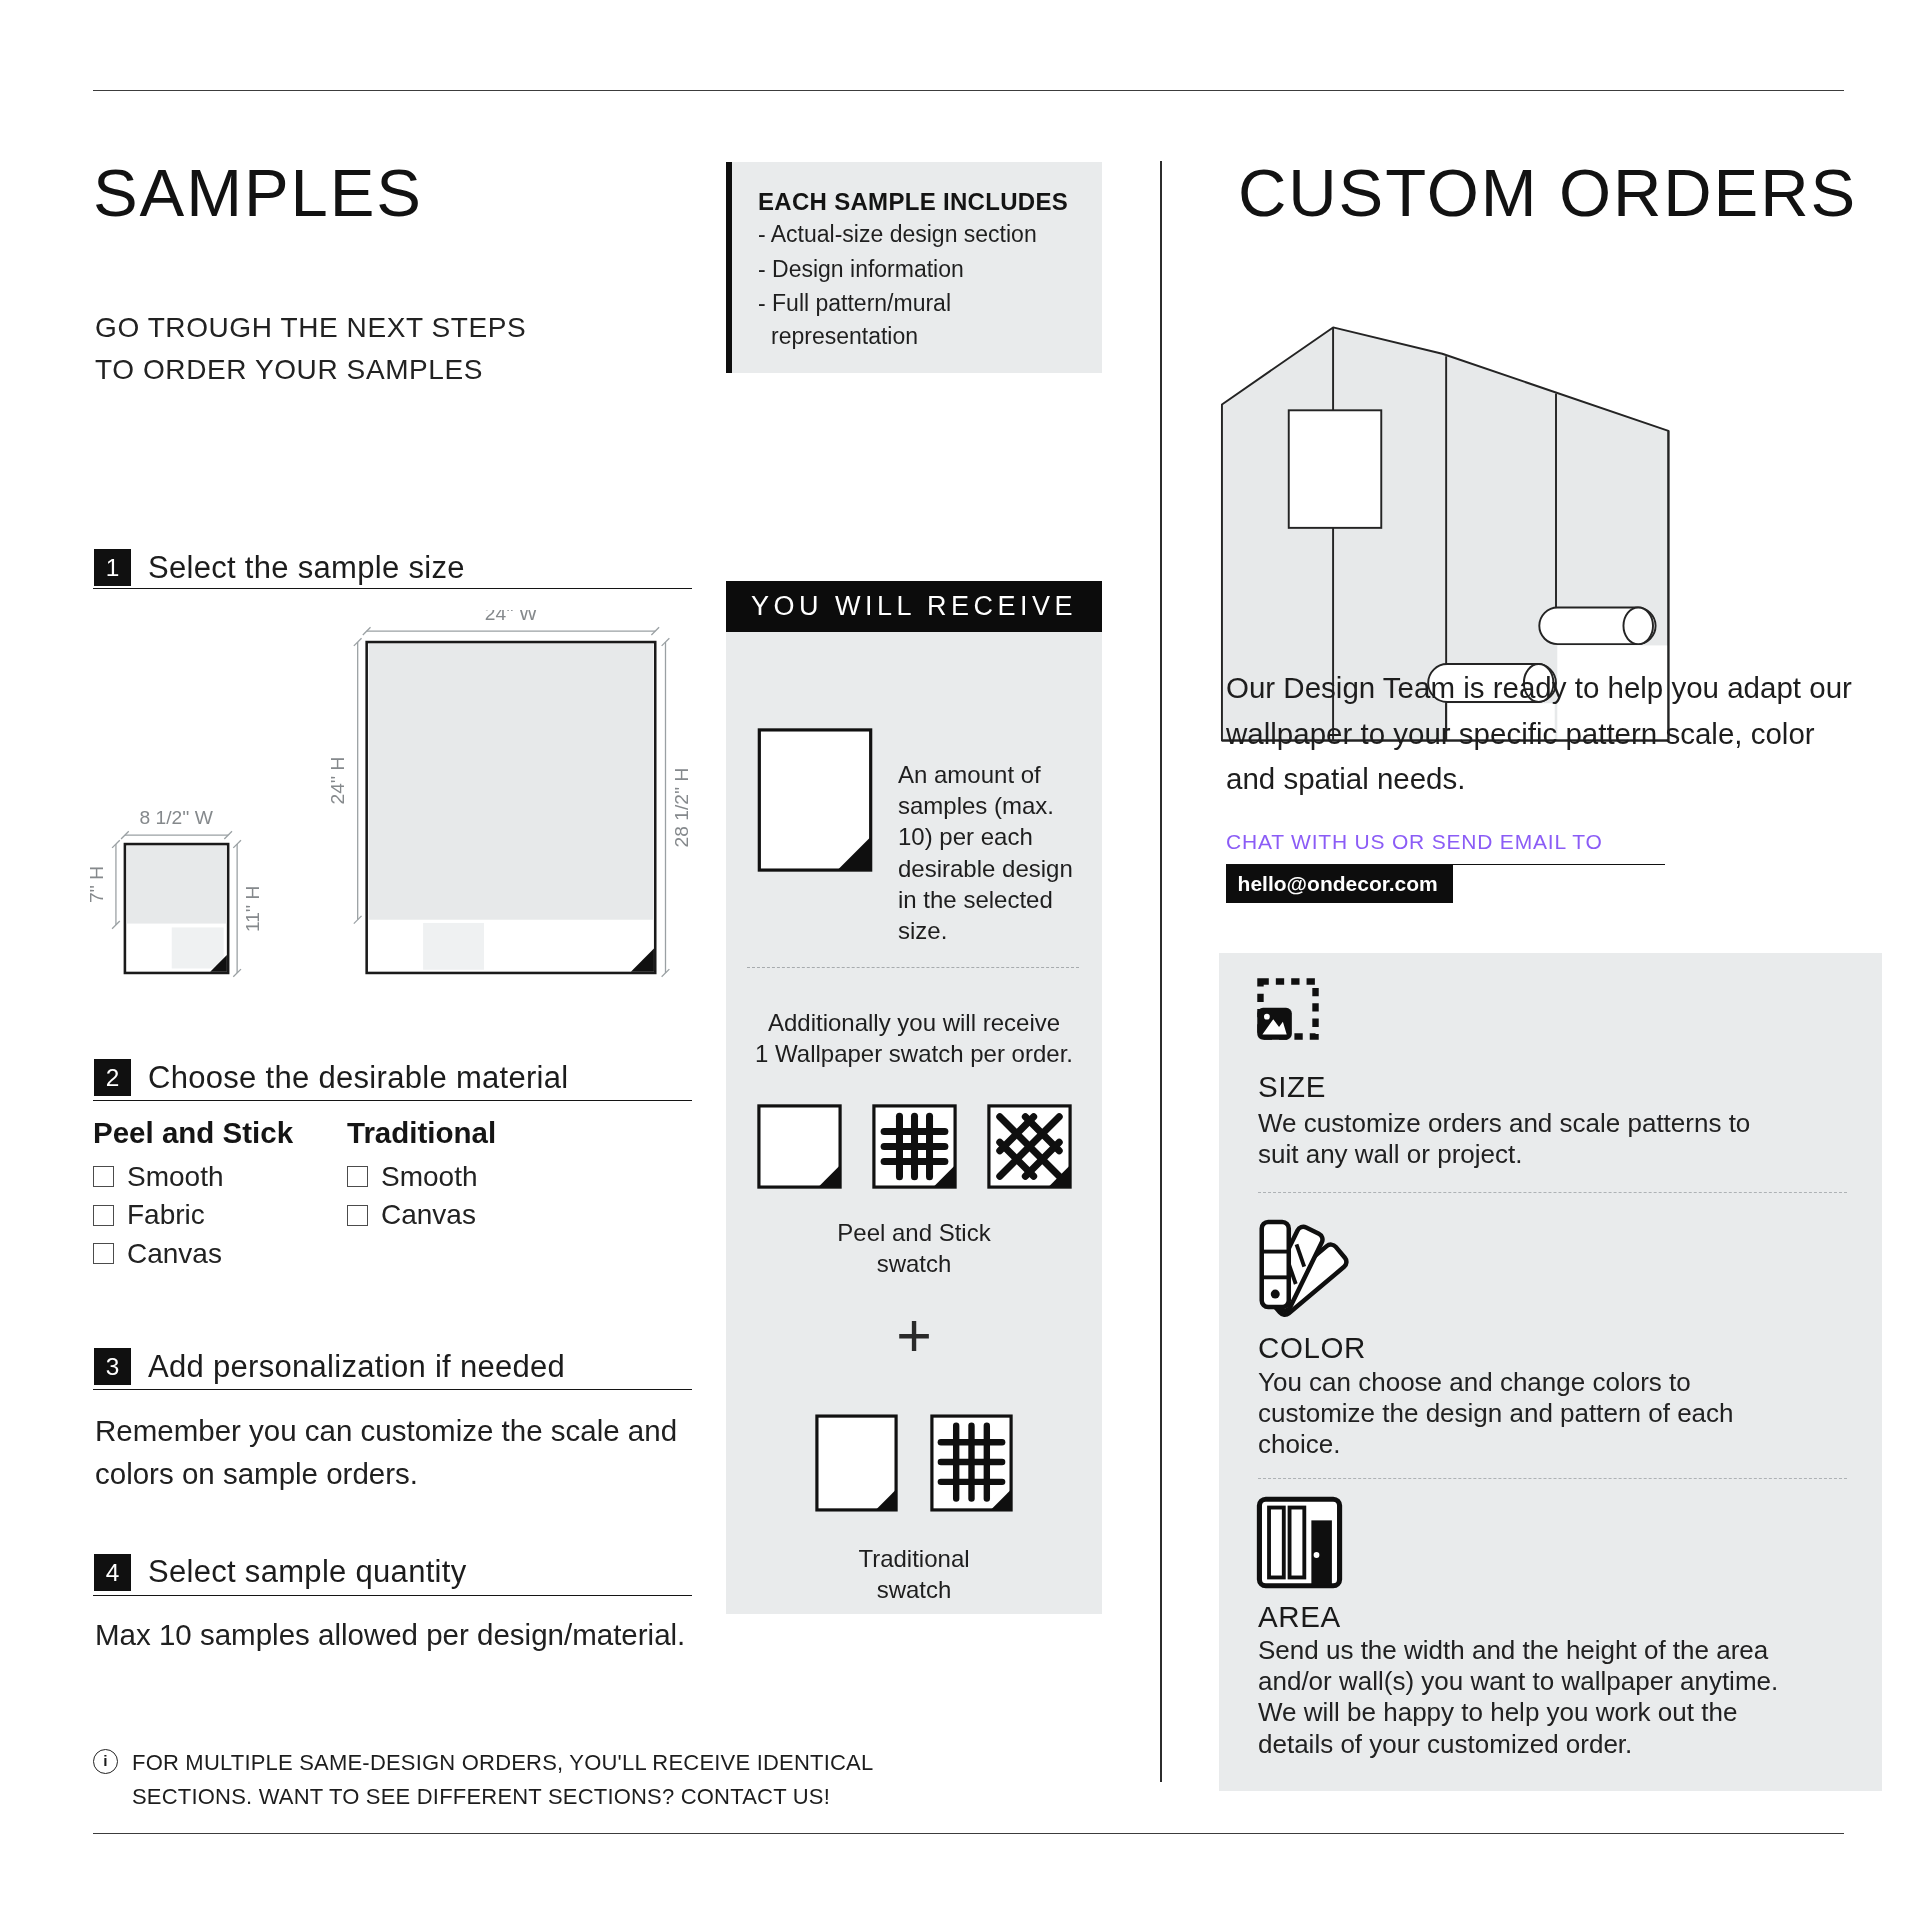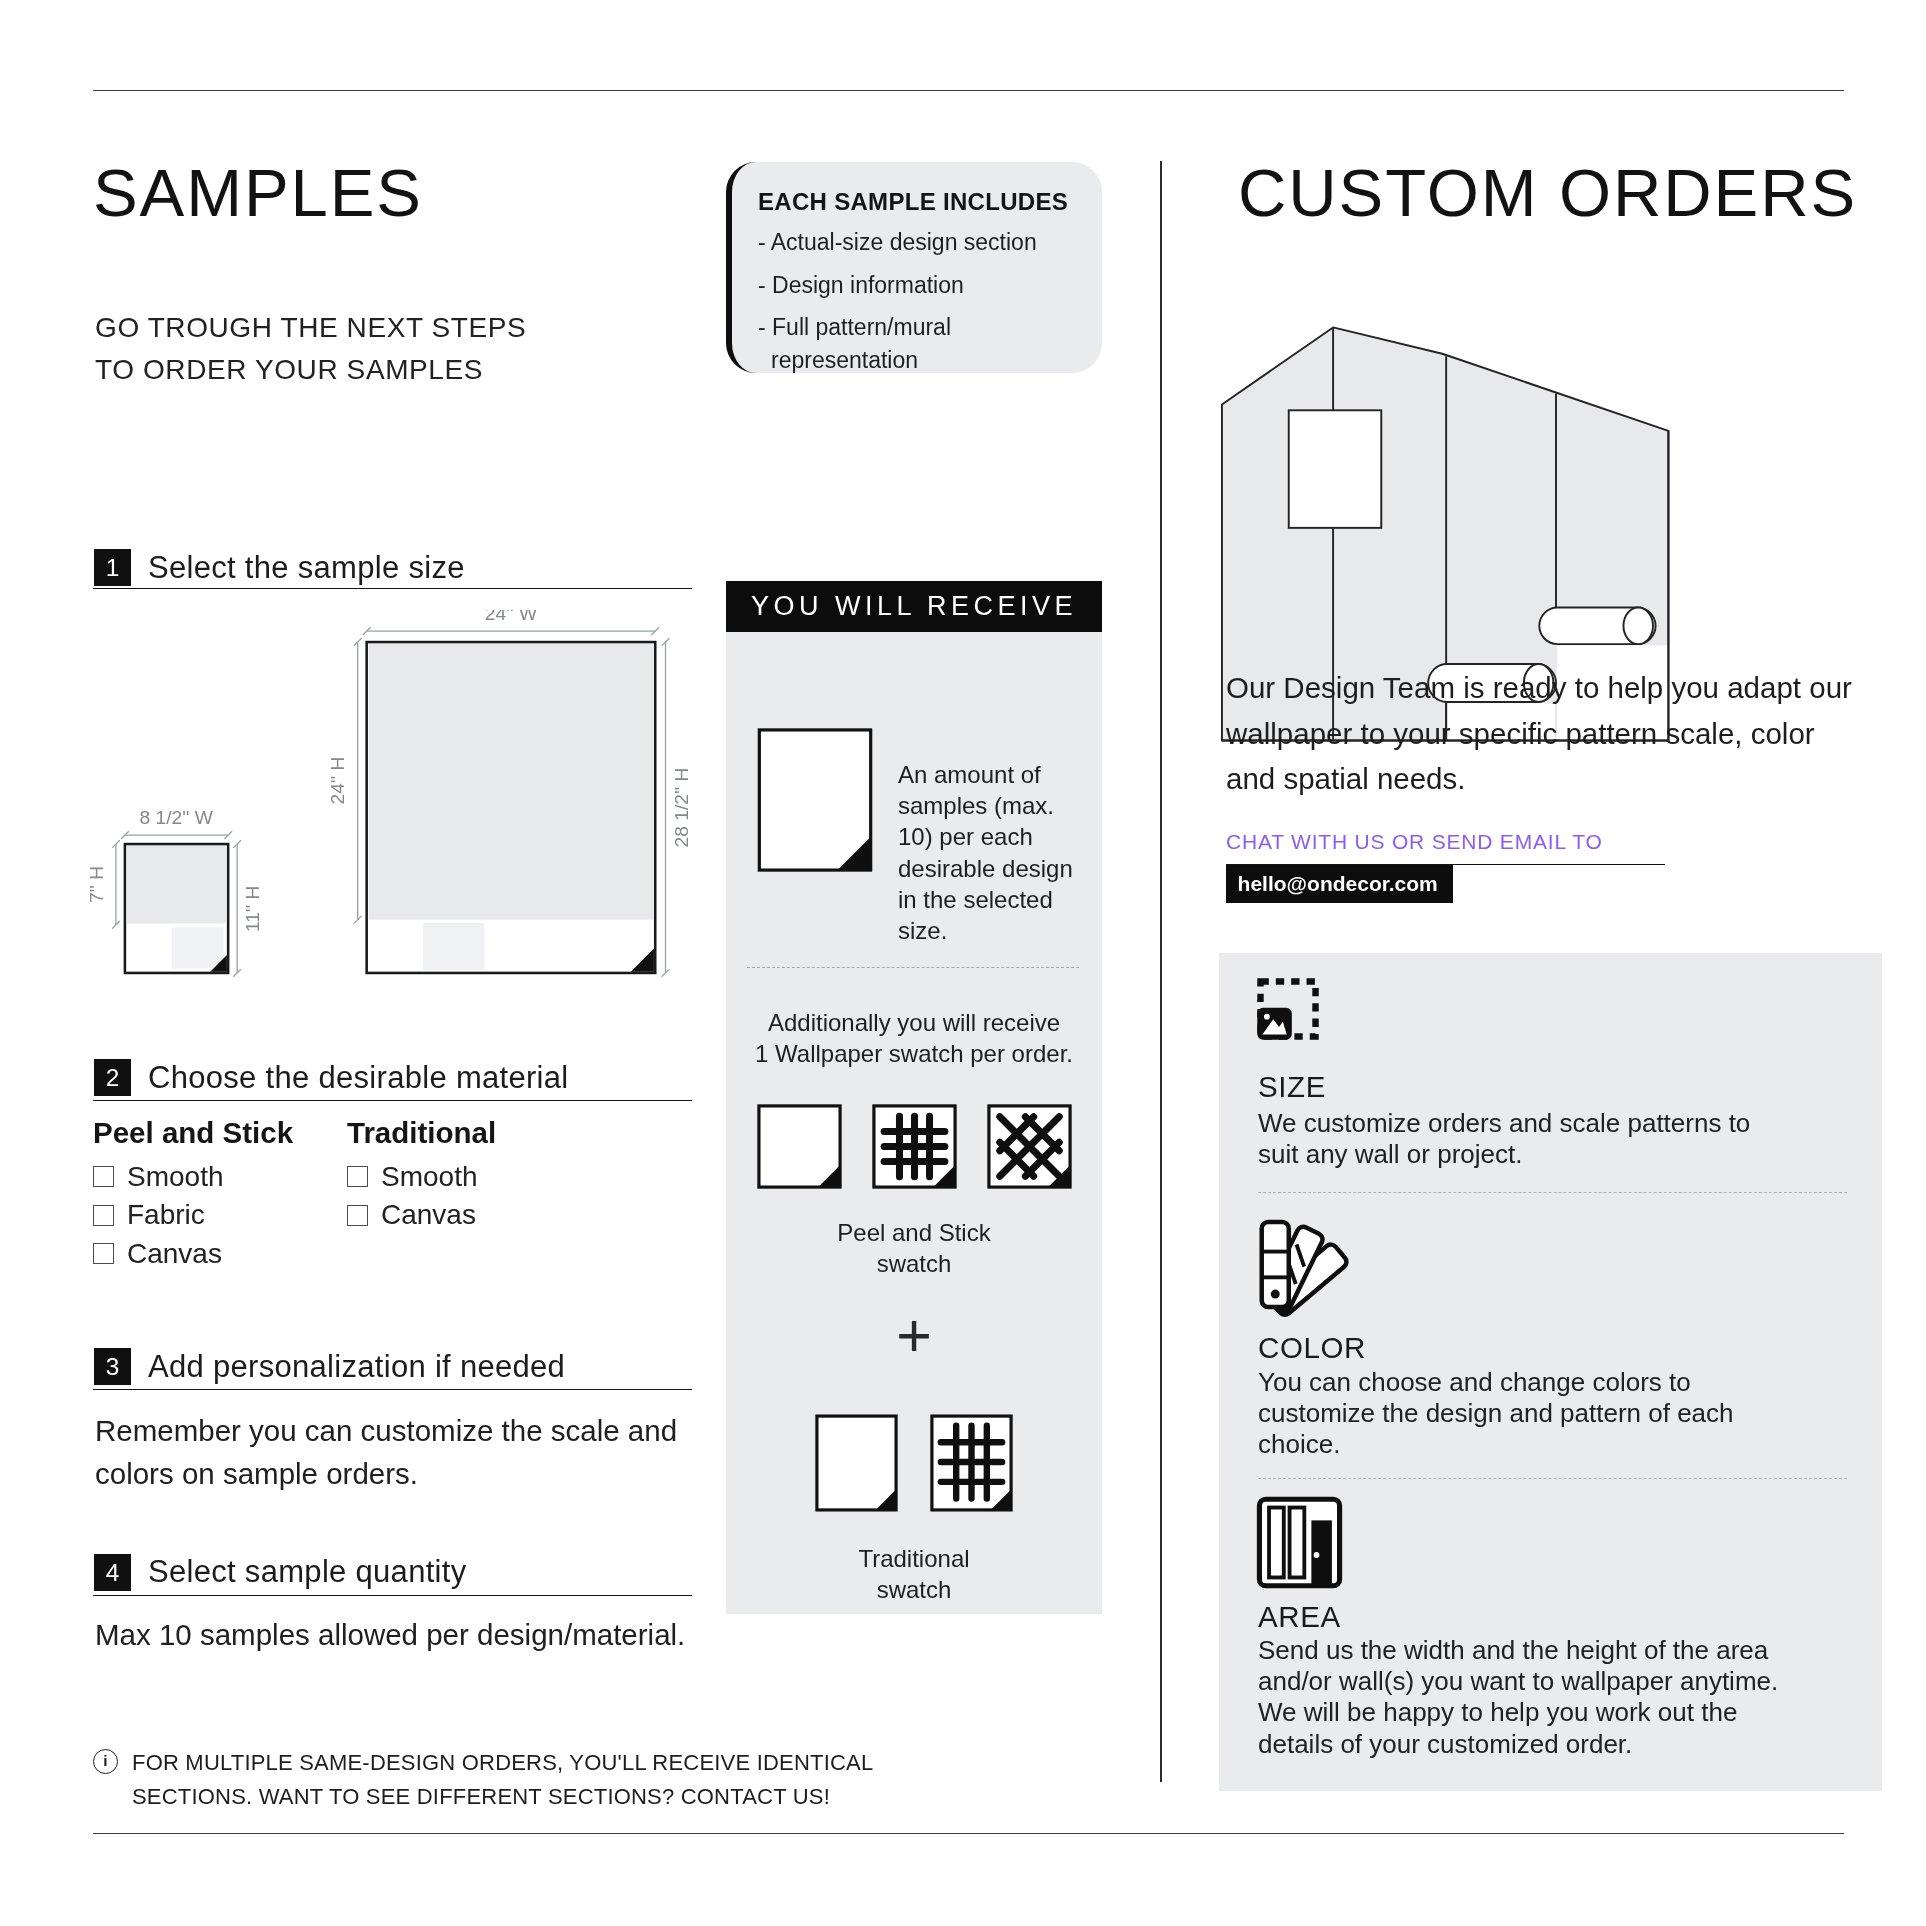--- a/index.html
+++ b/index.html
@@ -8,23 +8,23 @@
   .abs{position:absolute;}
   .rule{position:absolute;left:93px;width:1751px;border-top:1.9px solid #3c3c3c;}
   .vdivider{position:absolute;left:1160px;top:161px;width:1.9px;height:1621px;background:#2c2c2c;}
 
   
   .big-title{font-size:67px;letter-spacing:1.9px;color:#121212;white-space:nowrap;}
   .subtitle{font-size:28px;line-height:1.5;letter-spacing:0.6px;color:#222;}
 
   
   .includes-box{left:726px;top:162px;width:376px;height:211px;background:#e9ebec;
-                border-left:6.4px solid #0e0e0e;box-sizing:border-box;padding:26px 19px 0 26px;border-radius:30px;}
+                border-left:6.4px solid #0e0e0e;box-sizing:border-box;padding:26px 19px 0 26px;}
   .includes-title{font-size:24px;font-weight:bold;letter-spacing:0.3px;color:#141414;}
-  .includes-item{font-size:23px;line-height:1.42;color:#1f1f1f;padding-left:13px;text-indent:-13px;margin-top:10px;}
+  .includes-item{font-size:23px;line-height:1.42;color:#1f1f1f;padding-left:13px;text-indent:-13px;margin-top:2px;}
   .includes-item:first-of-type{margin-top:15.4px;}
 
   
   .step-square{position:absolute;width:37px;height:37px;background:#101010;color:#fff;
                font-size:24.4px;display:flex;align-items:center;justify-content:center;}
   .step-label{position:absolute;left:148px;font-size:31px;color:#1c1c1c;letter-spacing:0.3px;white-space:nowrap;}
   .step-underline{position:absolute;left:93px;width:599px;border-top:1.9px solid #141414;}
   .step-body{position:absolute;left:95px;width:623px;font-size:29.5px;line-height:1.45;color:#202020;}
 
   

